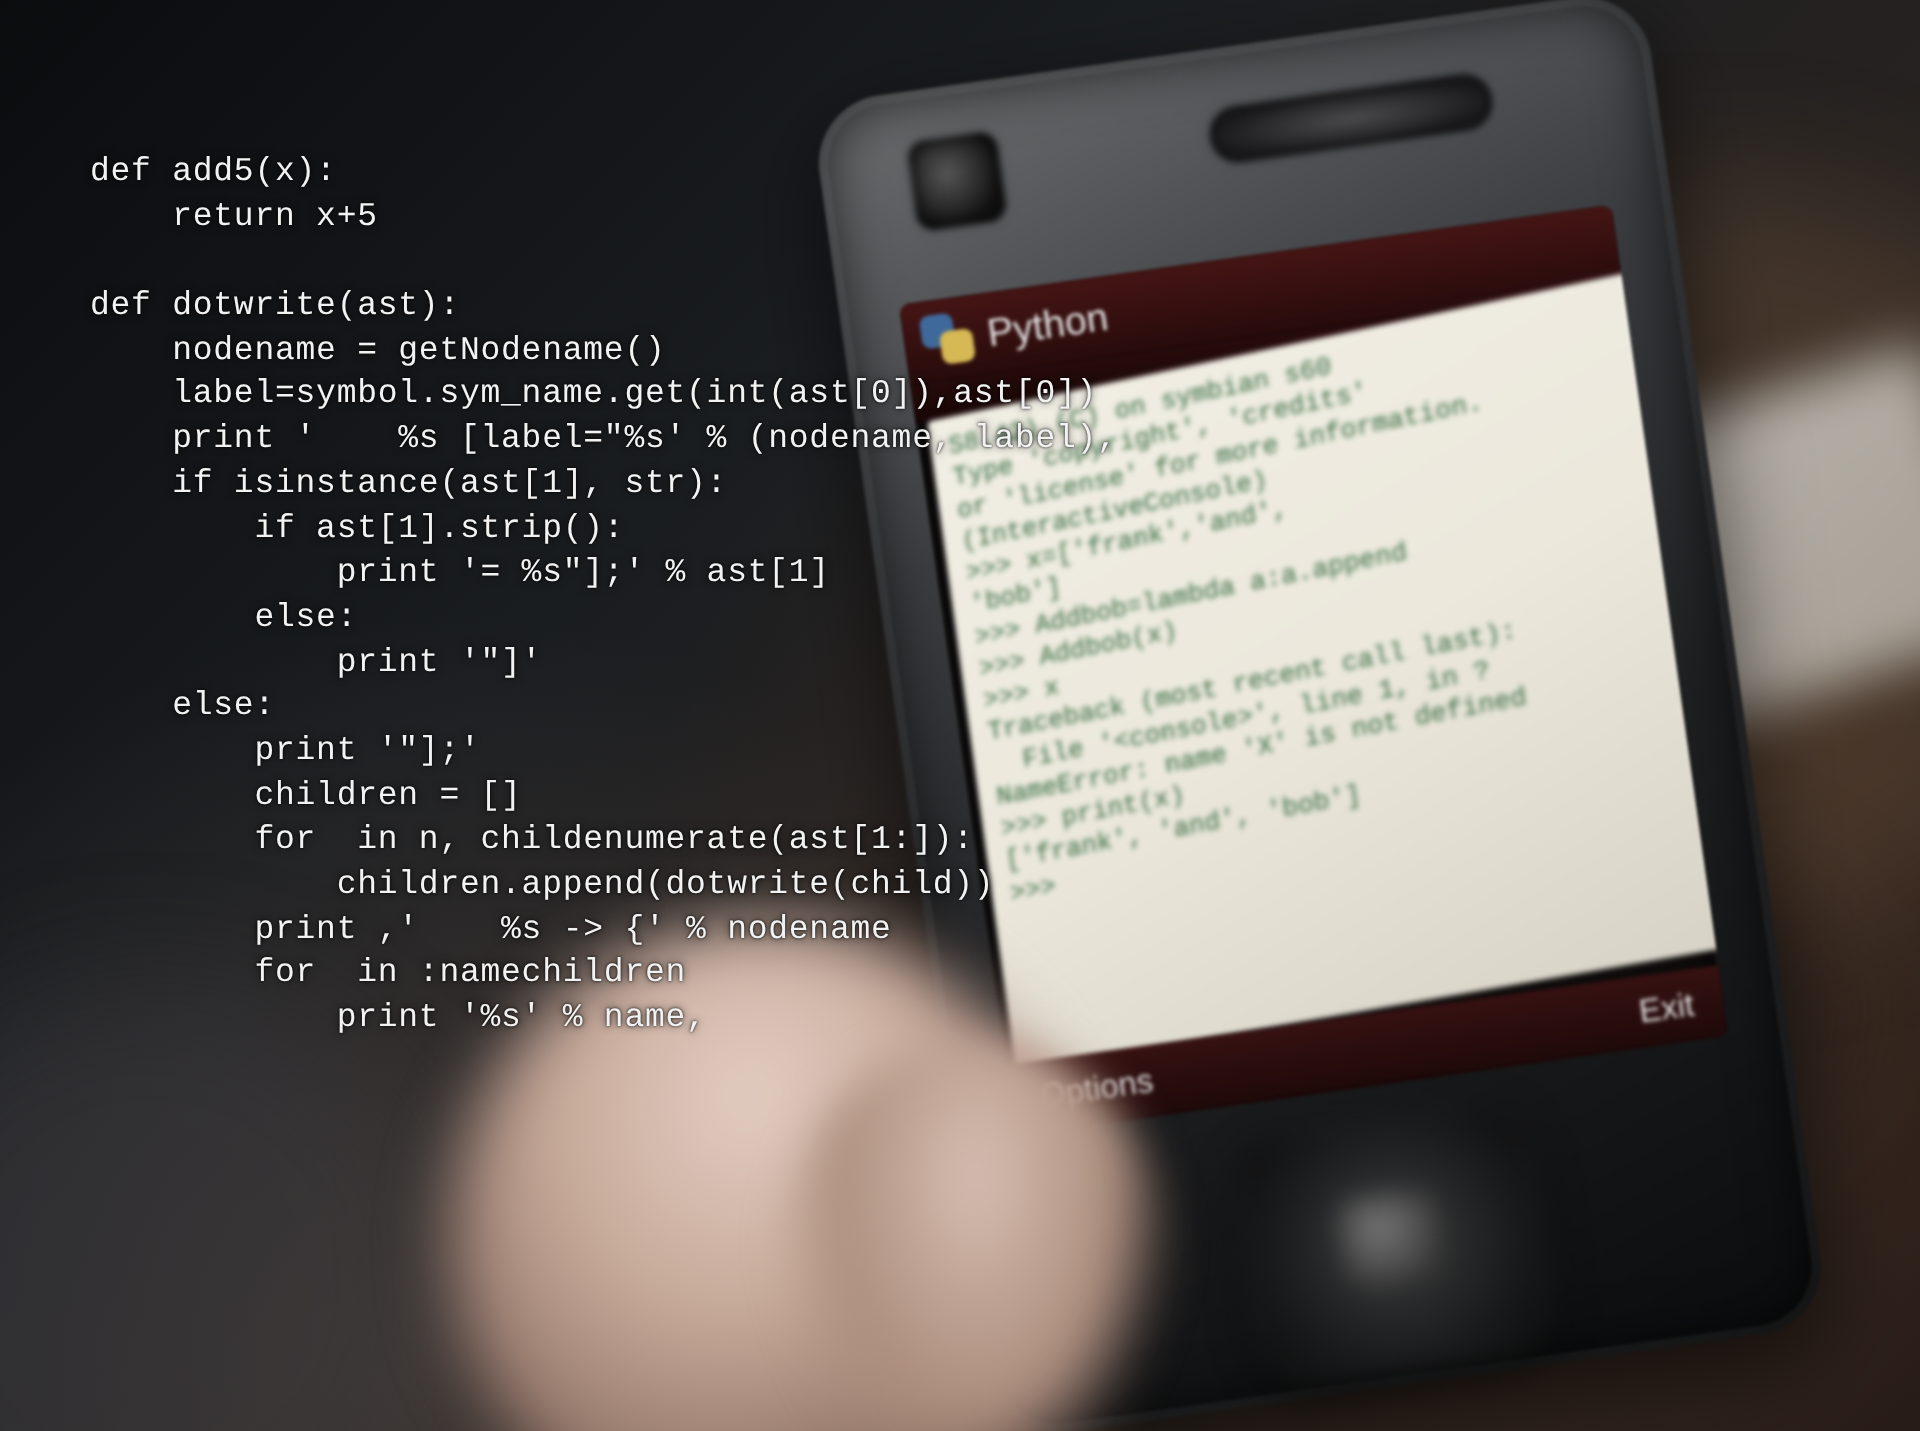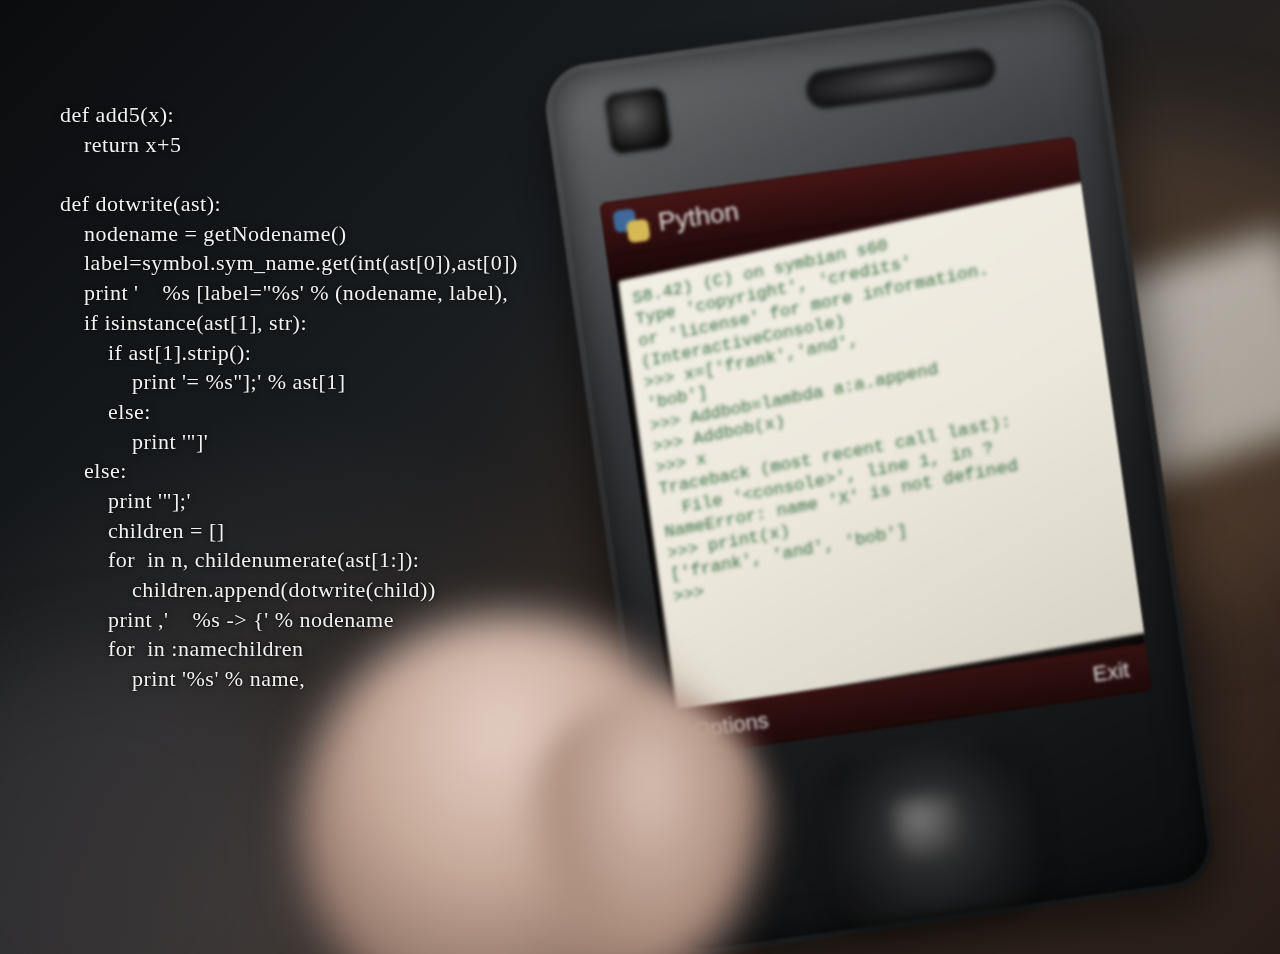--- a/index.html
+++ b/index.html
@@ -35,21 +35,21 @@
   .code-overlay {
     position: absolute;
     top: 78px;
     left: 60px;
     color: #f2f2f2;
     font-size: 22px;
     line-height: 1.35;
     white-space: pre;
     text-shadow: 0 0 2px rgba(0,0,0,0.9), 0 0 6px rgba(0,0,0,0.7);
     letter-spacing: 0.5px;
-    font-family: Liberation Serif, serif;
+    font-family: Liberation Mono, monospace;
     pointer-events: none;
   }
 
   
   .phone {
     position: absolute;
     top: 70px;
     left: 540px;
     width: 560px;
     height: 900px;

